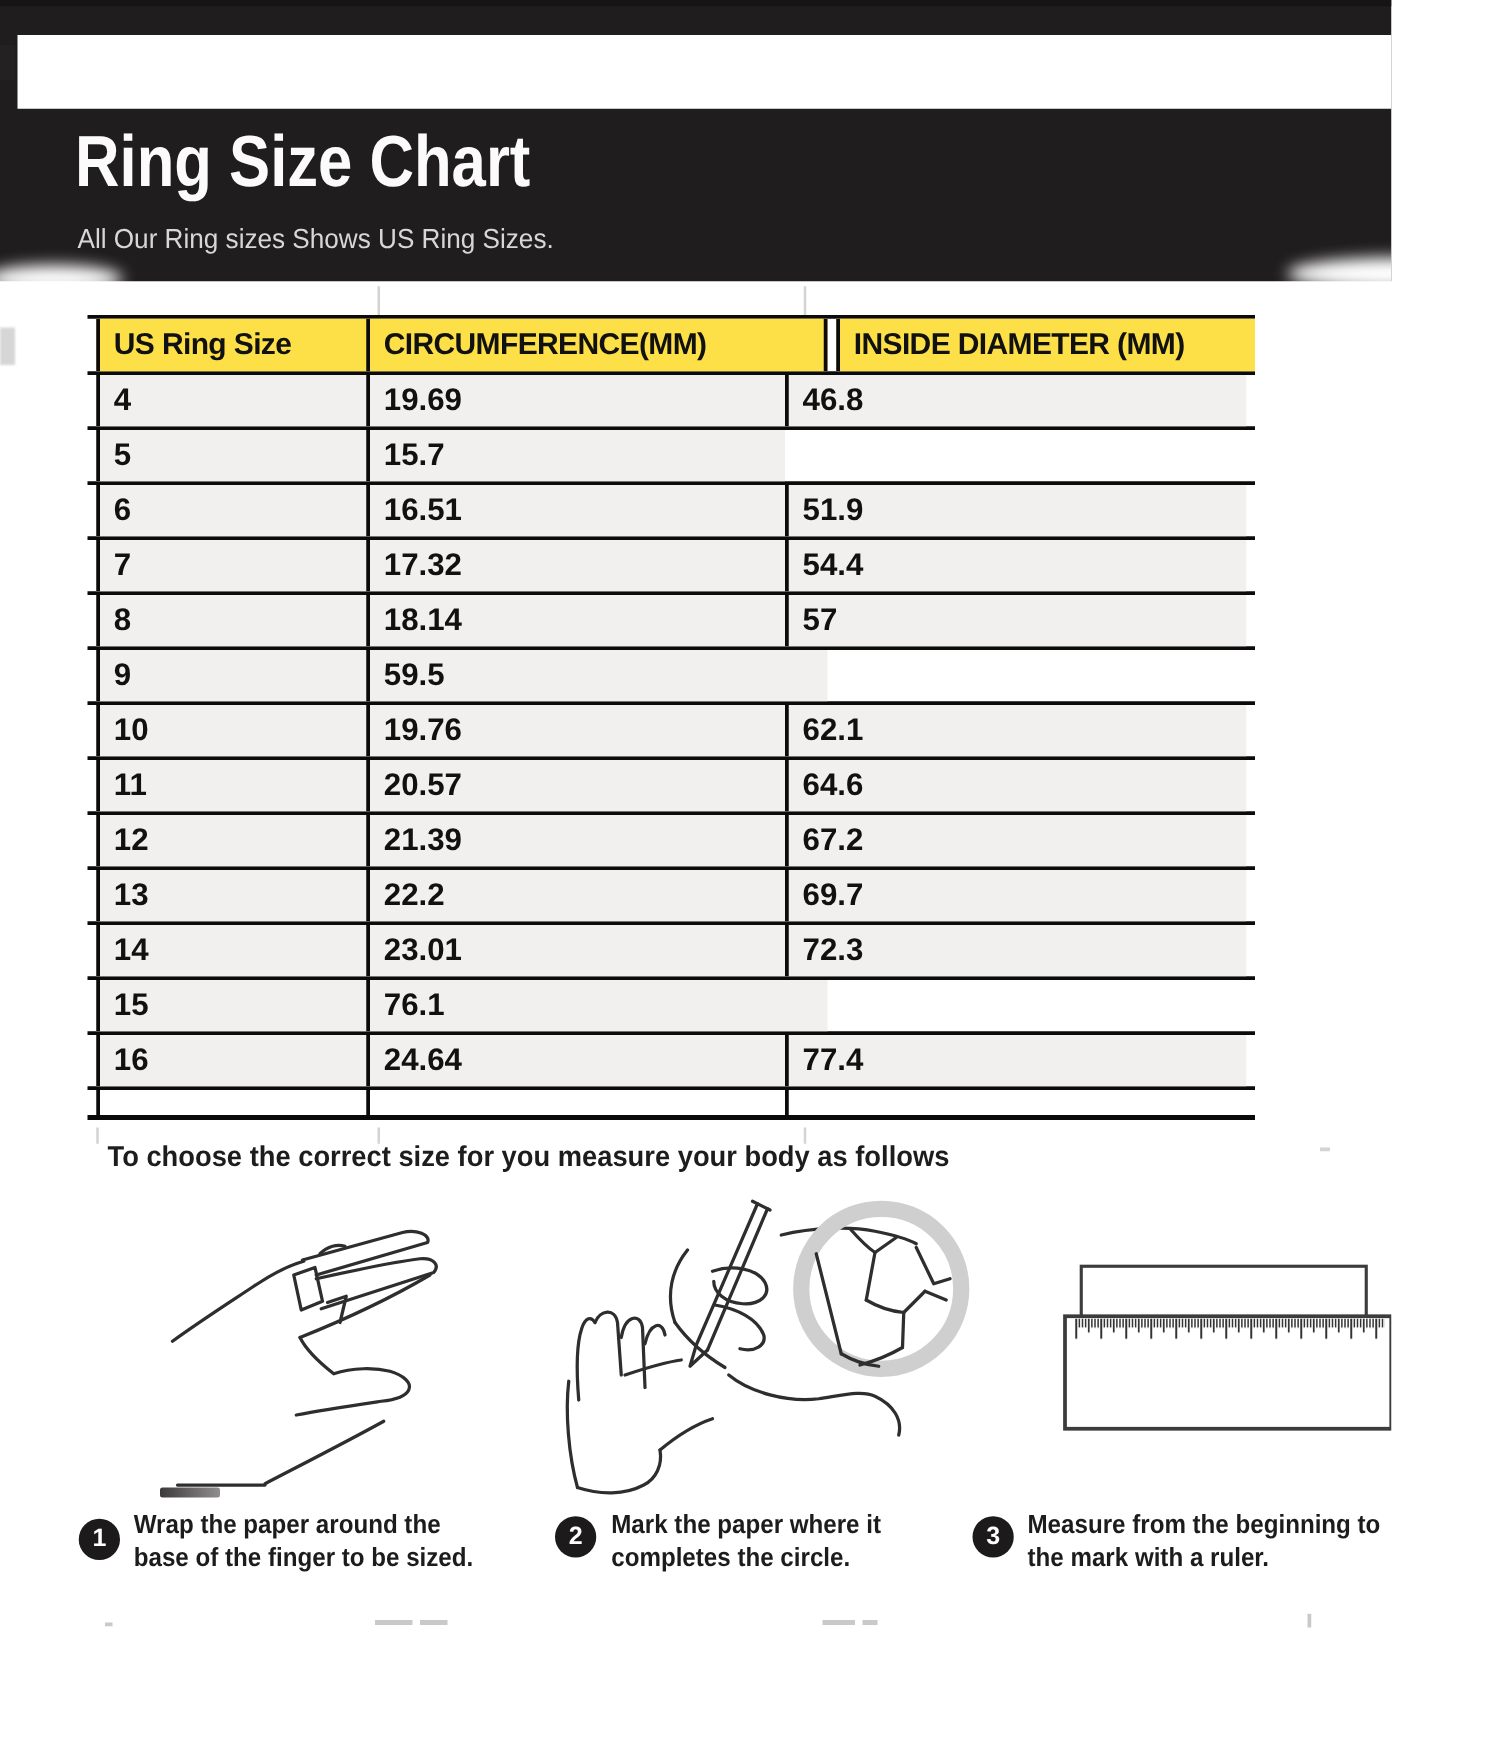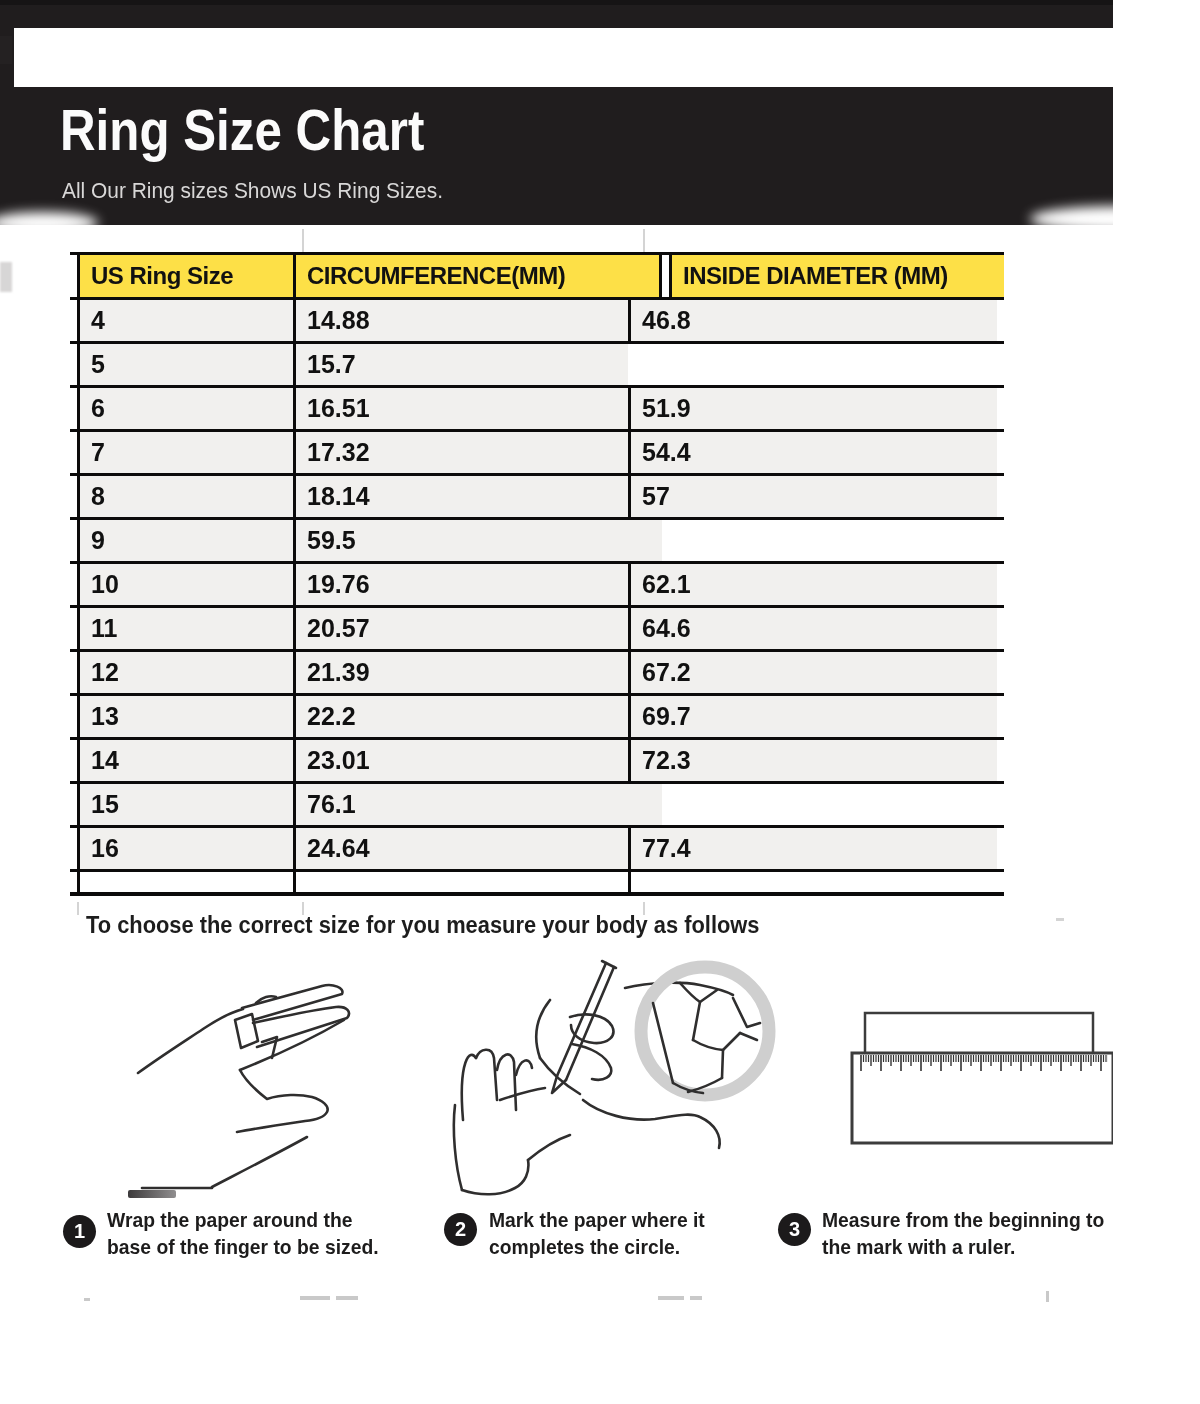--- a/index.html
+++ b/index.html
@@ -71,21 +71,21 @@
 
   <div class="abs tablewrap">
     <div class="thead">
       <div class="hcell c0">US Ring Size</div>
       <div class="hcell c2">CIRCUMFERENCE(MM)</div>
       <div class="hcell c1">INSIDE DIAMETER (MM)</div>
     </div>
     <div>
         <div class="trow">
           <div class="cell c0">4</div>
-          <div class="cell c1">14.88</div>
+          <div class="cell c1">19.69</div>
           <div class="cell c2">46.8</div>
         </div>
         <div class="trow">
           <div class="cell c0">5</div>
           <div class="cell c1">15.7</div>
         </div>
         <div class="trow">
           <div class="cell c0">6</div>
           <div class="cell c1">16.51</div>
           <div class="cell c2">51.9</div>

